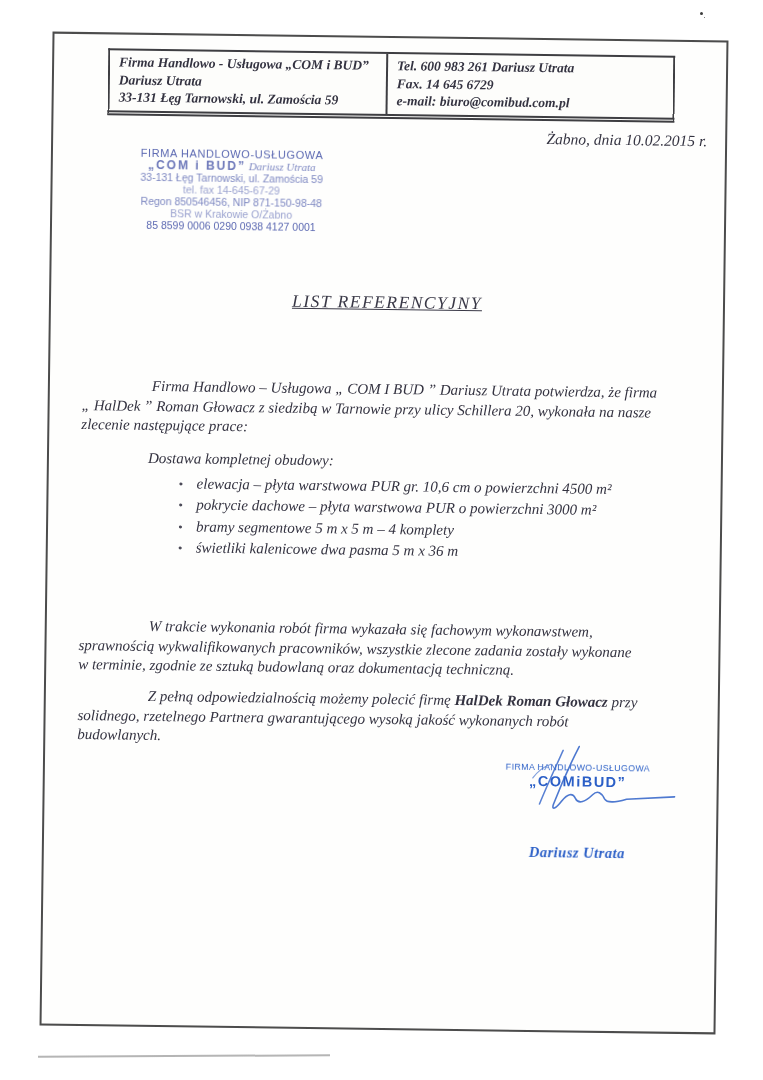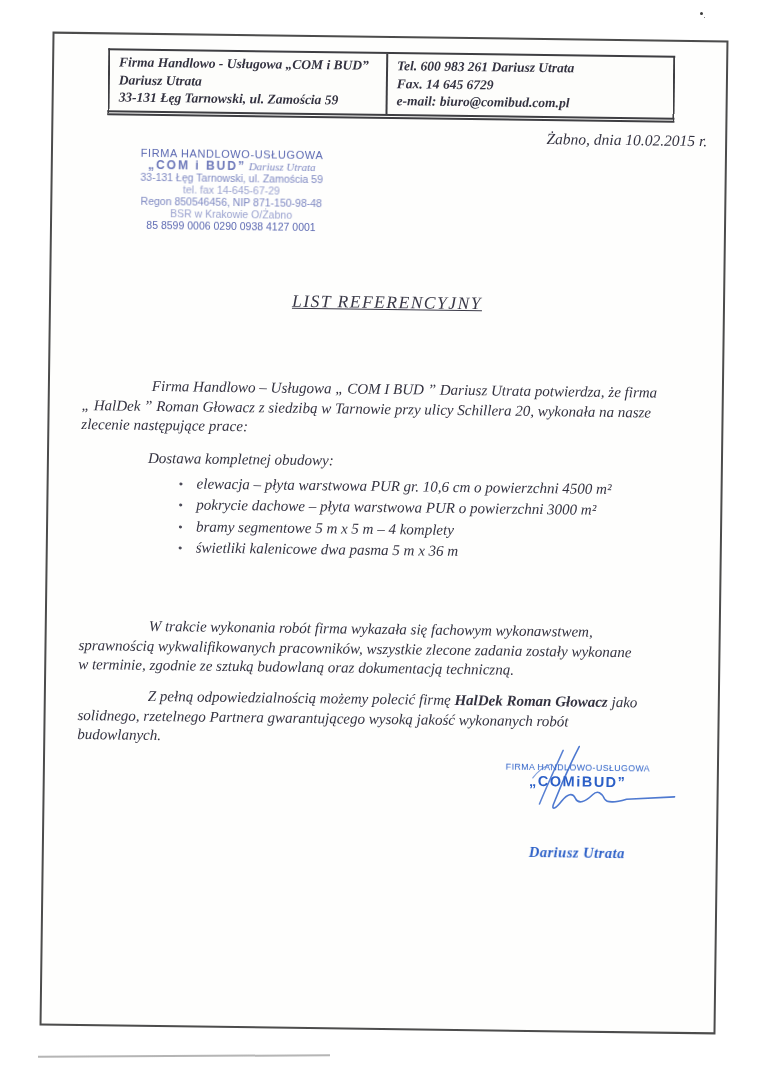--- a/index.html
+++ b/index.html
@@ -168,21 +168,21 @@
     <li>świetliki kalenicowe dwa pasma 5 m x 36 m</li>
   </ul>
 
   <div class="para p2">
     <div class="indent">W trakcie wykonania robót firma wykazała się fachowym wykonawstwem,</div>
     <div>sprawnością wykwalifikowanych pracowników, wszystkie zlecone zadania zostały wykonane</div>
     <div>w terminie, zgodnie ze sztuką budowlaną oraz dokumentacją techniczną.</div>
   </div>
 
   <div class="para p3">
-    <div class="indent"><span>Z pełną odpowiedzialnością możemy polecić firmę </span><b>HalDek Roman Głowacz</b><span> jako</span></div>
+    <div class="indent"><span>Z pełną odpowiedzialnością możemy polecić firmę </span><b>HalDek Roman Głowacz</b><span> przy</span></div>
     <div>solidnego, rzetelnego Partnera gwarantującego wysoką jakość wykonanych robót</div>
     <div>budowlanych.</div>
   </div>
 
   <div class="sig-block">
     <div class="sig-stamp-company">FIRMA HANDLOWO-USŁUGOWA</div>
     <div class="sig-stamp-brand">„COMiBUD”</div>
     <svg class="sig-scribble" width="200" height="72" viewBox="0 0 200 72" fill="none" xmlns="http://www.w3.org/2000/svg">
       <path d="M70 6 C63 22 54 42 47 60" stroke="#2f62c8" stroke-width="1.5" stroke-linecap="round" opacity="0.8"></path>
       <path d="M86 2 C77 20 67 44 61 60 C59 66 63 65 69 57 C75 49 80 48 83 54 C86 60 93 57 100 50 C105 45 109 48 112 54 C115 59 124 57 134 54 L182 51" stroke="#2f62c8" stroke-width="1.6" stroke-linecap="round" opacity="0.85"></path>

